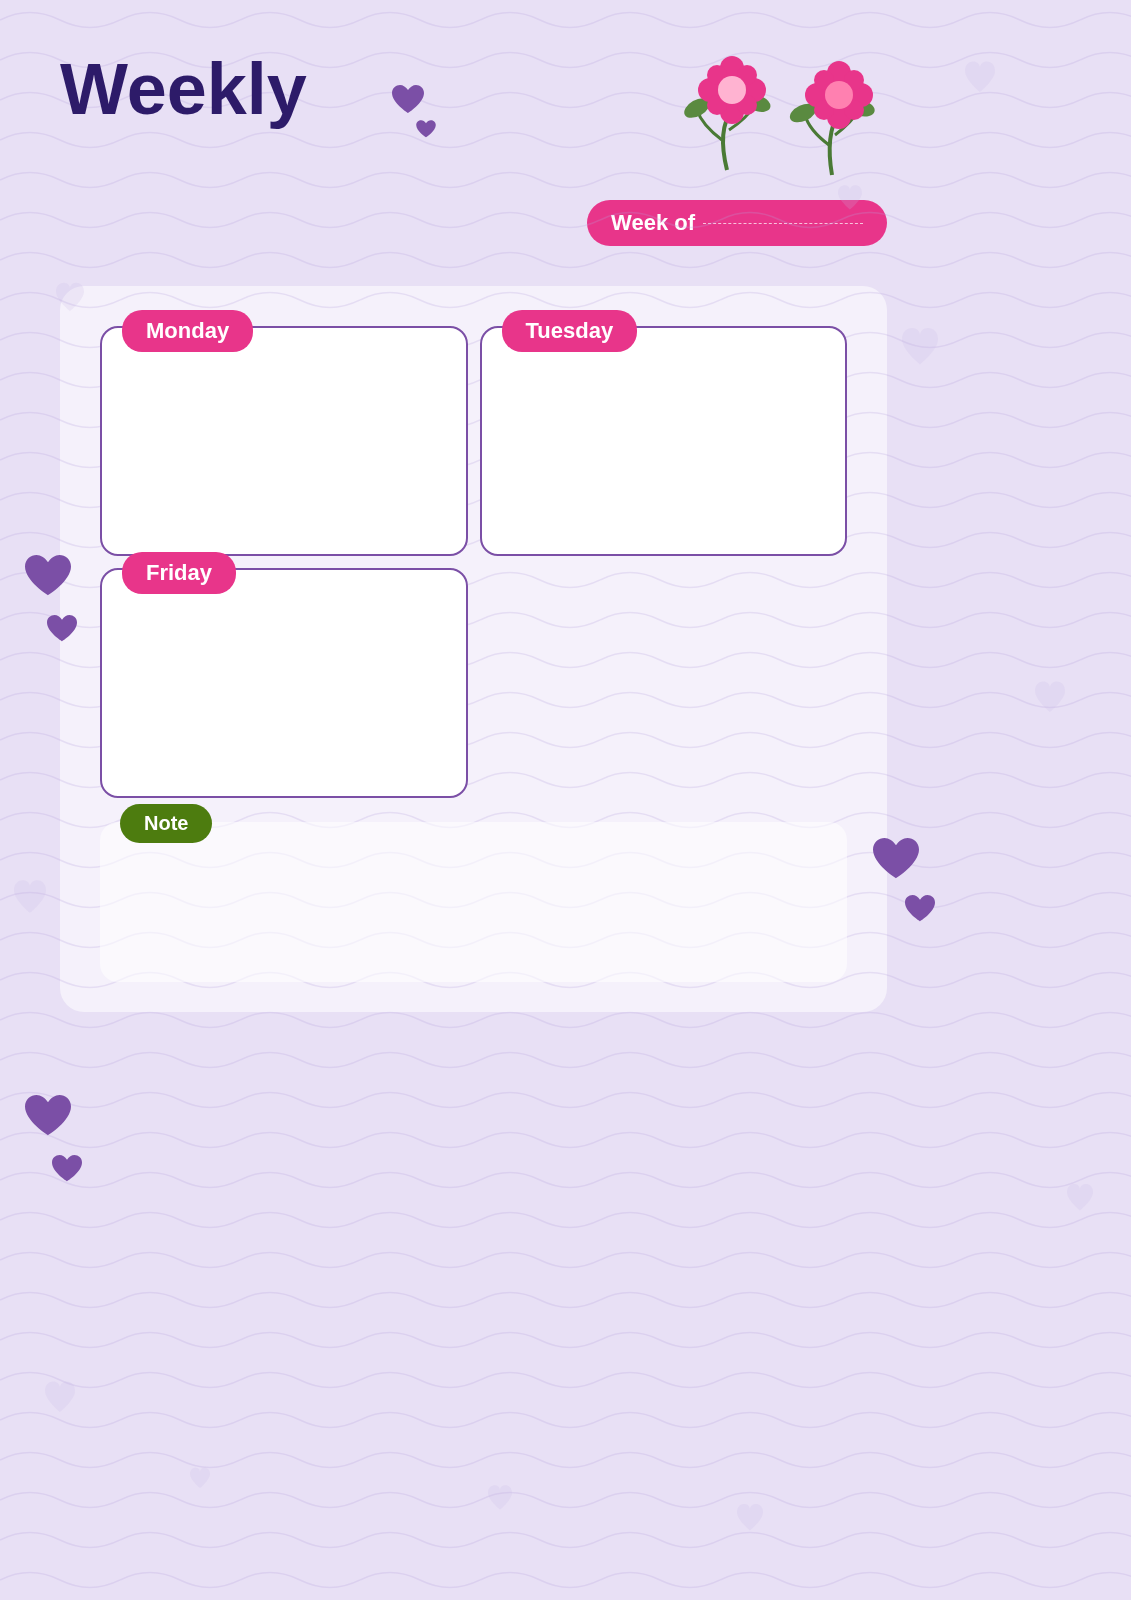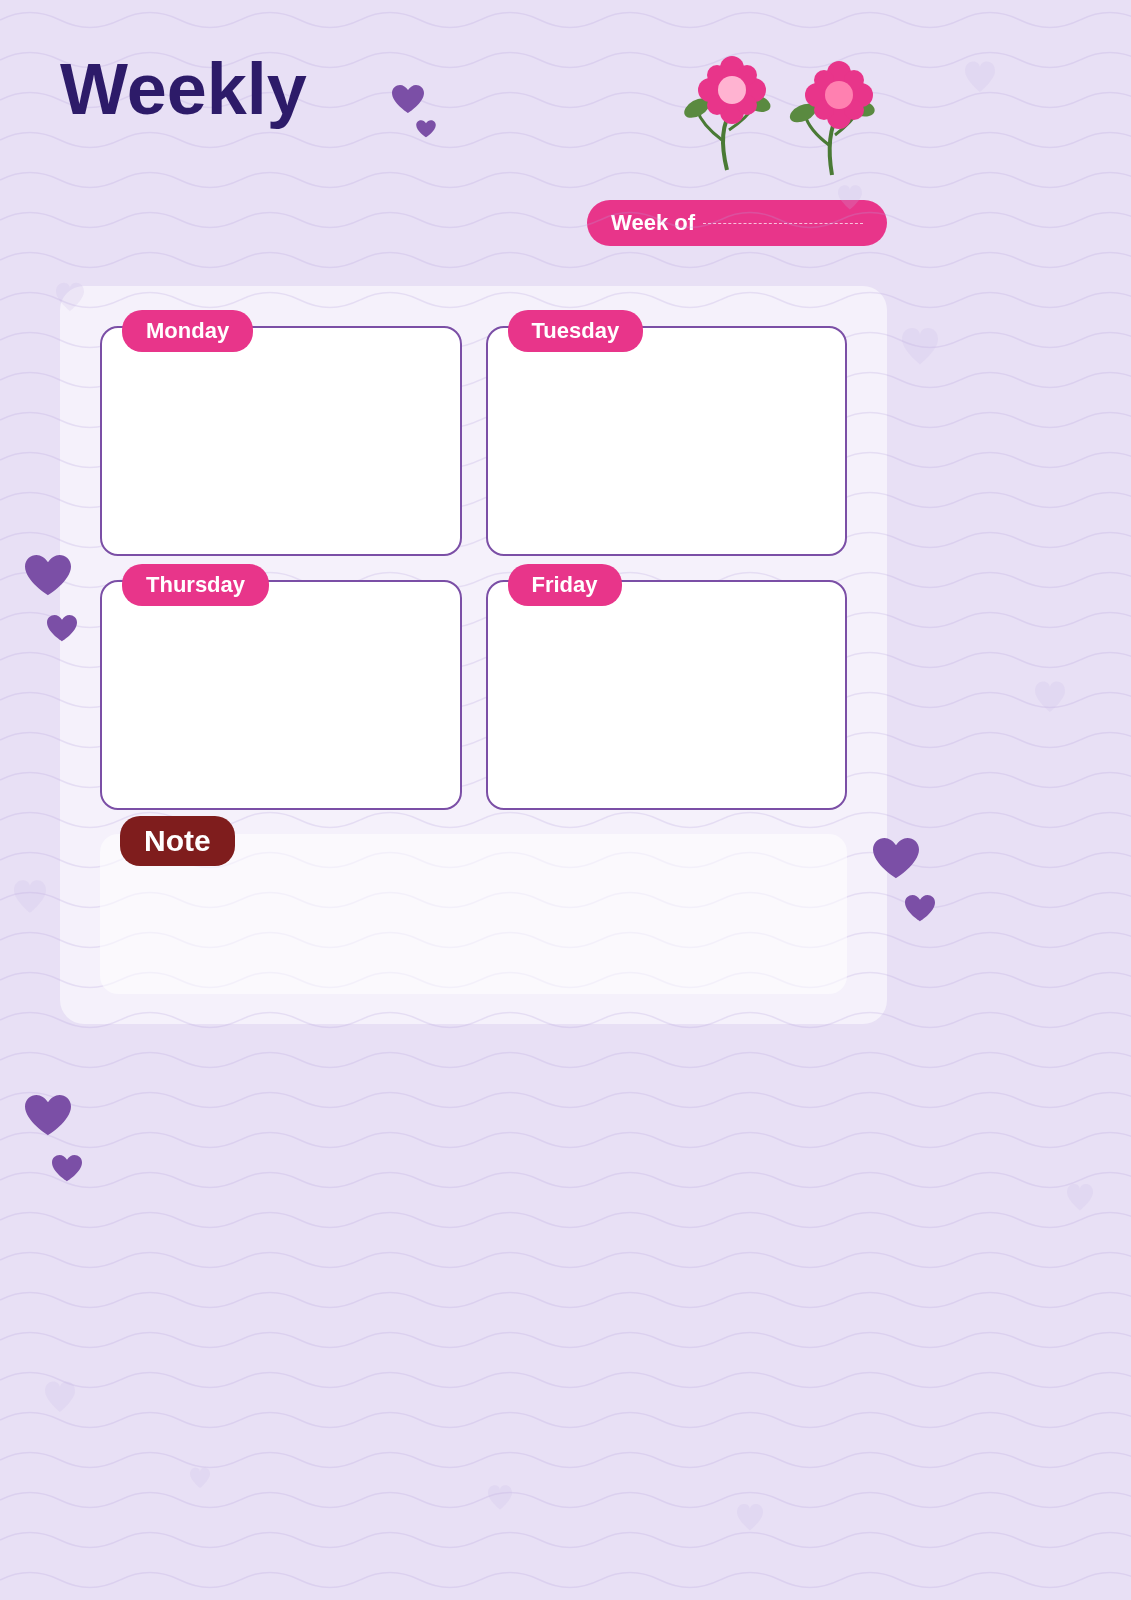--- a/index.html
+++ b/index.html
@@ -71,21 +71,21 @@
     .main-card {
       background-color: rgba(255,255,255,0.55);
       border-radius: 24px;
       padding: 40px 40px 30px 40px;
     }
 
     
     .day-grid {
       display: grid;
       grid-template-columns: 1fr 1fr;
-      gap: 24px;
+      gap: 12px;
       margin-bottom: 24px;
     }
 
     .day-box {
       background-color: white;
       border: 2.5px solid #7b4fa6;
       border-radius: 18px;
       height: 230px;
       position: relative;
       padding-top: 10px;
@@ -110,25 +110,25 @@
       padding: 24px 30px 30px 30px;
       min-height: 160px;
       position: relative;
       margin-top: 10px;
     }
 
     .note-label {
       position: absolute;
       top: -18px;
       left: 20px;
-      background-color: #7f1d1d;
+      background-color: #4d7c0f;
       color: white;
       border-radius: 20px;
       padding: 8px 24px;
-      font-size: 30px;
+      font-size: 20px;
       font-weight: 700;
     }
 
     
     .heart {
       position: absolute;
       pointer-events: none;
     }
 
     
@@ -299,23 +299,20 @@
 
       <div class="day-box">
         <div class="day-label">Monday</div>
       </div>
 
       <div class="day-box">
         <div class="day-label">Tuesday</div>
       </div>
 
 
-      <div class="day-box">
-        <div class="day-label">Thursday</div>
-      </div>
 
       <div class="day-box">
         <div class="day-label">Friday</div>
       </div>
 
 
     </div>
 
     <div class="note-section">
       <div class="note-label">Note</div>

